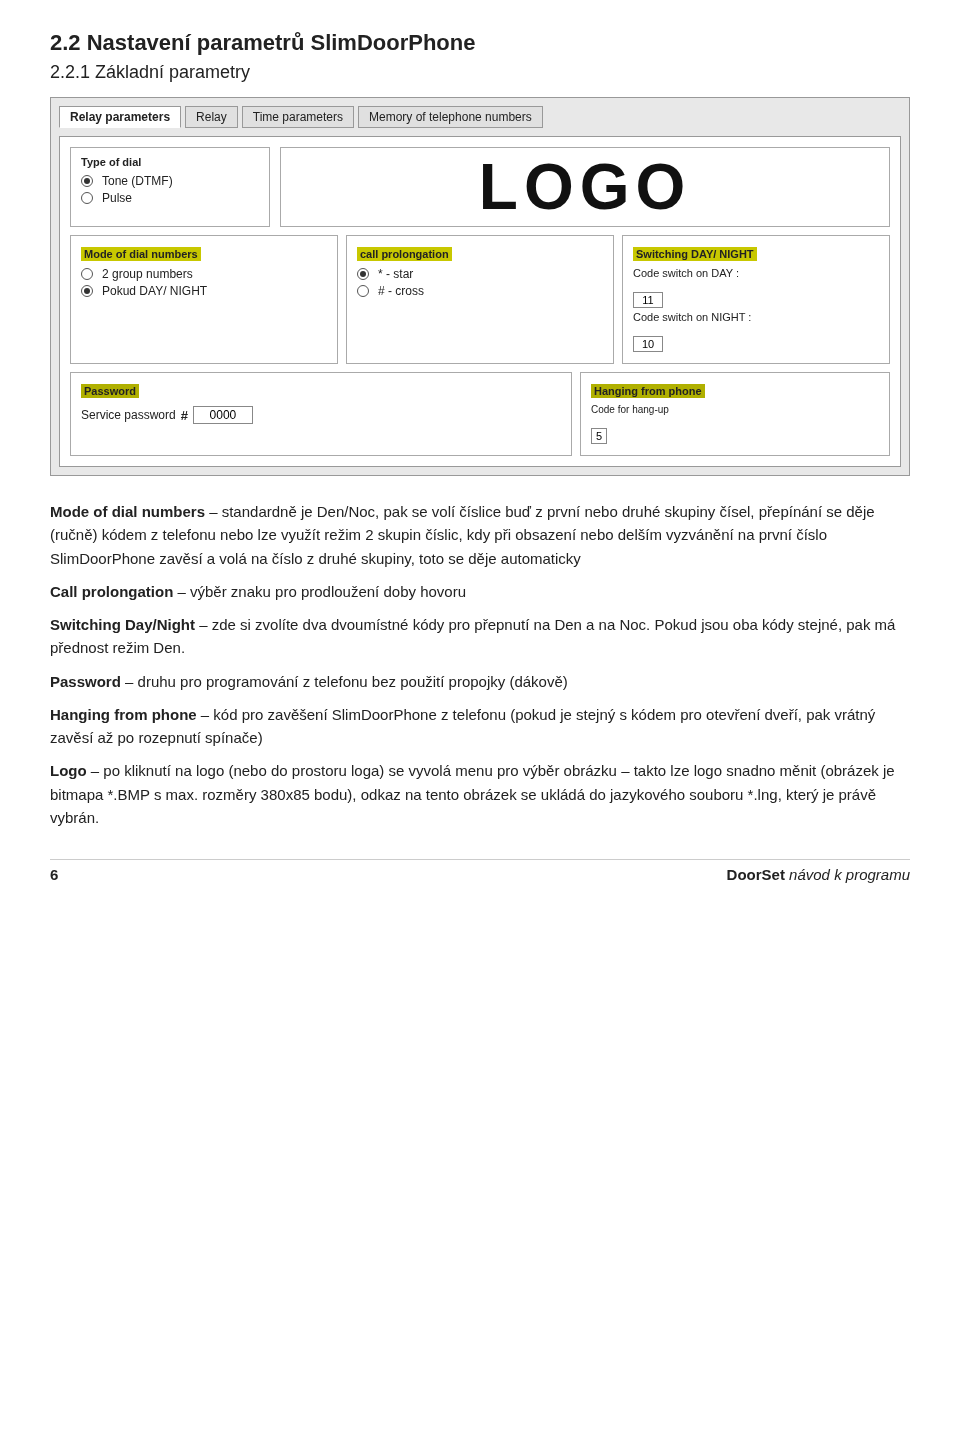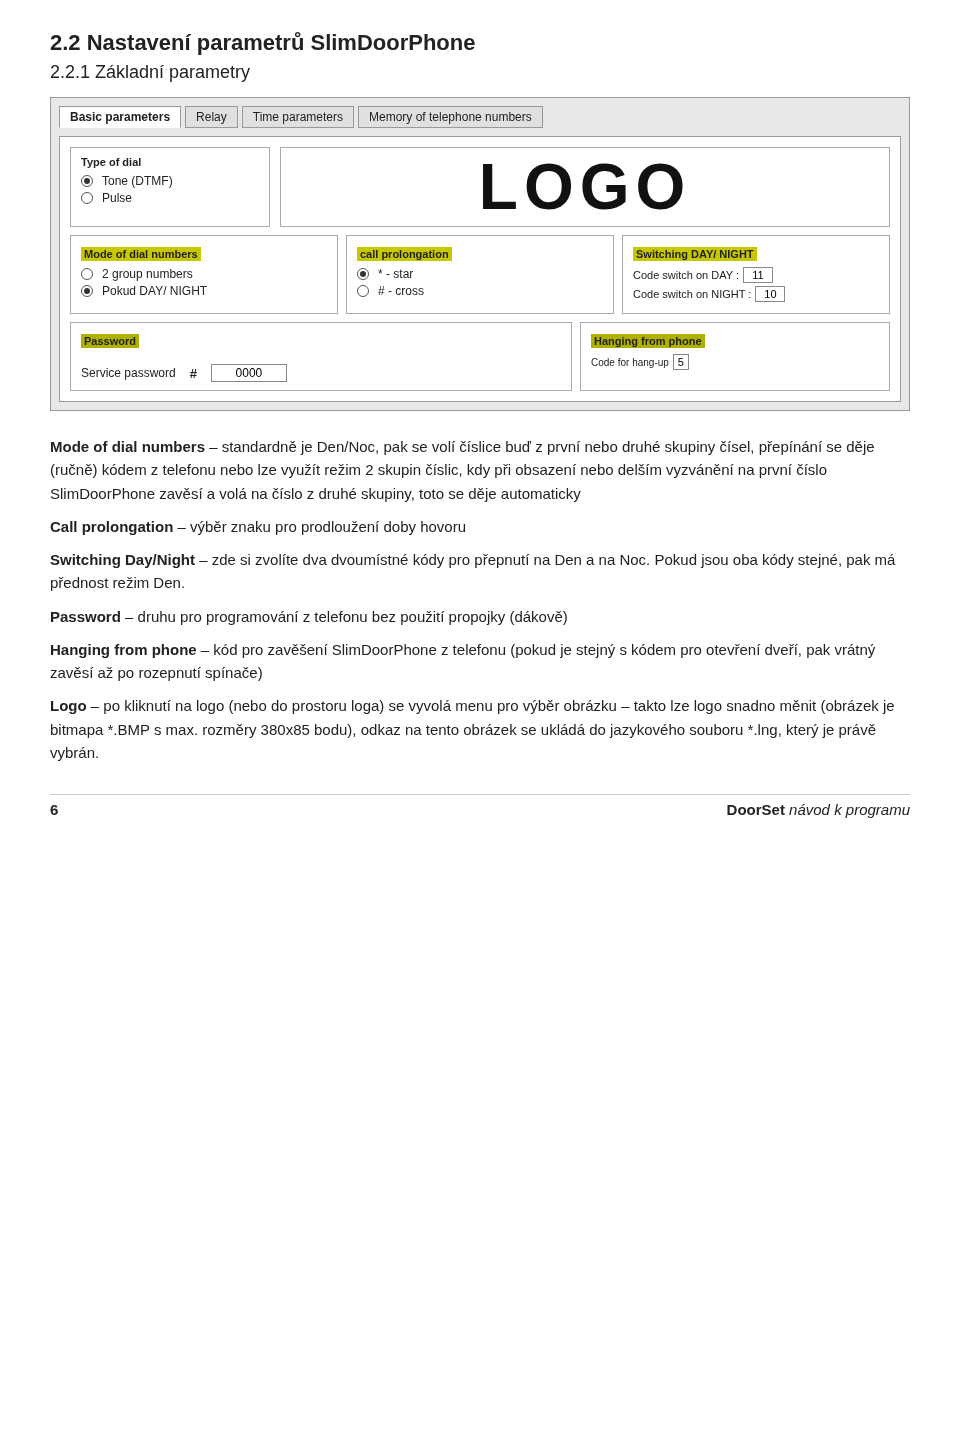--- a/index.html
+++ b/index.html
@@ -120,24 +120,24 @@
     }
     .mid-col {
       border: 1.5px solid #aaa;
       background: #fff;
       padding: 8px 10px;
       flex: 1;
     }
     
     .code-row {
       display: flex;
-      align-items: center;
       font-size: 11px;
       margin-bottom: 3px;
-      gap: 4px;
+      gap: 13px;
+      flex-direction: column;
     }
     .code-field {
       border: 1.5px solid #888;
       background: #fff;
       font-size: 11px;
       padding: 1px 4px;
       width: 30px;
       text-align: center;
     }
     
@@ -153,34 +153,34 @@
     }
     .hang-box {
       border: 1.5px solid #aaa;
       background: #fff;
       padding: 8px 10px;
       flex: 1.2;
     }
     .pass-inner {
       display: flex;
       align-items: center;
-      gap: 14px;
-      margin-top: 16px;
+      gap: 5px;
+      margin-top: 8px;
       font-size: 12px;
     }
     .hash-sign {
       font-size: 13px;
       font-weight: bold;
     }
     .pass-input {
       border: 1.5px solid #888;
       background: #fff;
       font-size: 12px;
       padding: 1px 6px;
-      width: 76px;
+      width: 60px;
       text-align: center;
     }
     
     .body-text {
       font-size: 15px;
       line-height: 1.55;
       margin-bottom: 10px;
     }
     .body-text b {
       font-weight: bold;
@@ -224,21 +224,21 @@
   </style>
 </head>
 <body>
 
 <h1 class="main-title">2.2 Nastavení parametrů SlimDoorPhone</h1>
 <h2 class="sub-title">2.2.1 Základní parametry</h2>
 
 <div class="ui-screenshot">
 
   <div class="tabs-row">
-    <div class="tab active">Basic parameters</div>
+    <div class="tab active">Relay parameters</div>
     <div class="tab">Relay</div>
     <div class="tab">Time parameters</div>
     <div class="tab">Memory of telephone numbers</div>
   </div>
 
   <div class="panel">
 
     <div class="top-row">
 
       <div class="type-of-dial-box">

